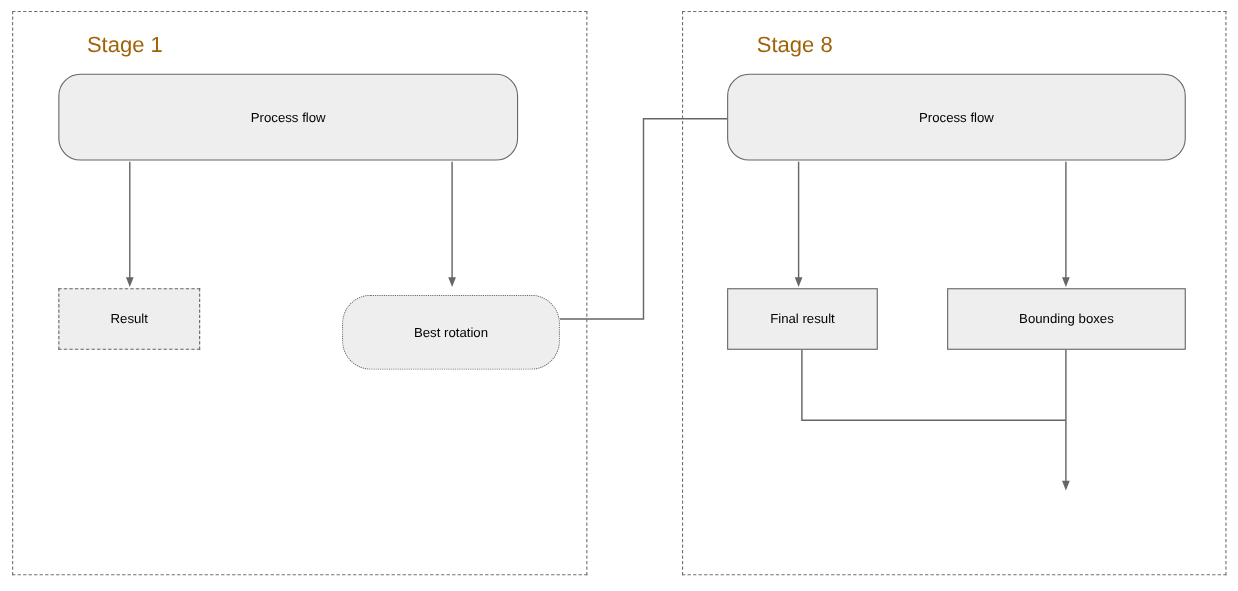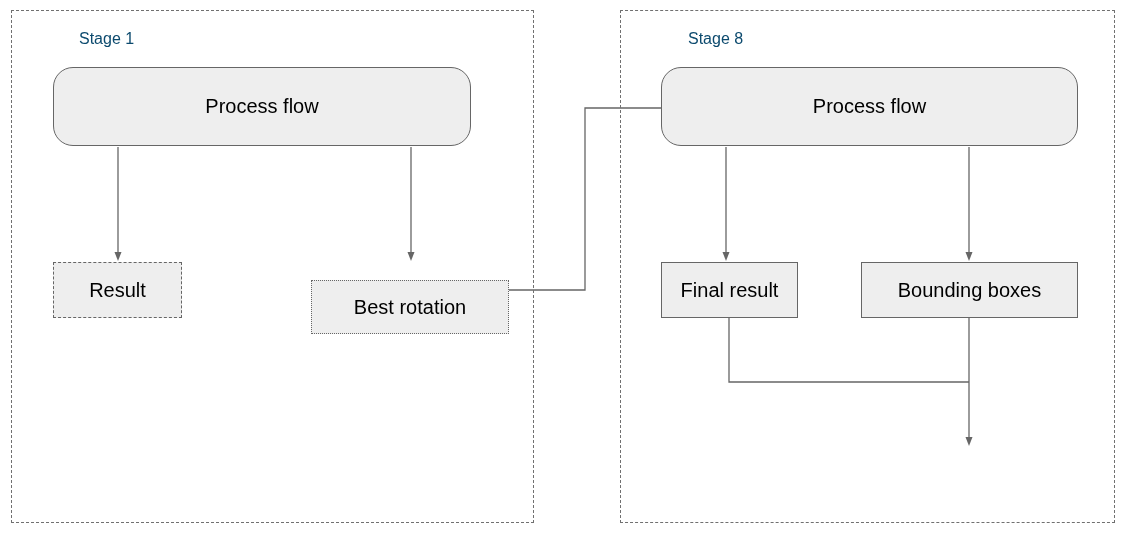--- a/index.html
+++ b/index.html
@@ -25,47 +25,47 @@
   .stage-container {
     position: absolute;
     border: 1.5px dashed #707070;
     background: transparent;
     box-sizing: border-box;
   }
   .stage-container.s1 { left: 11px; top: 10px; width: 523px; height: 513px; }
   .stage-container.s2 { left: 620px; top: 10px; width: 495px; height: 513px; }
   .stage-label {
     position: absolute;
-    font-size: 16px;
-    color: #0c4a6e;
+    font-size: 20px;
+    color: #a16207;
     white-space: nowrap;
   }
   .stage-label.s1 { left: 79px; top: 30px; }
   .stage-label.s2 { left: 688px; top: 30px; }
   .node {
     position: absolute;
     box-sizing: border-box;
     background: #eeeeee;
     display: flex;
     align-items: center;
     justify-content: center;
-    font-size: 20px;
+    font-size: 12px;
     color: #000000;
     text-align: center;
     white-space: nowrap;
   }
   .node.rounded  { border: 1.5px solid #666666; border-radius: 20px; }
   .node.solid    { border: 1.5px solid #666666; }
   .node.dashed   { border: 1.5px dashed #666666; }
   .node.dotted   { border: 1.5px dotted #666666; }
 
   .node.s1-pf   { left: 53px;  top: 67px;  width: 418px; height: 79px; }
   .node.s2-pf   { left: 661px; top: 67px;  width: 417px; height: 79px; }
   .node.s1-res  { left: 53px;  top: 262px; width: 129px; height: 56px; }
-  .node.s1-rot  { left: 311px; top: 280px; width: 198px; height: 54px; }
+  .node.s1-rot  { left: 311px; top: 268px; width: 198px; height: 68px; border-radius: 26px; }
   .node.s2-fin  { left: 661px; top: 262px; width: 137px; height: 56px; }
   .node.s2-bb   { left: 861px; top: 262px; width: 217px; height: 56px; }
   .node.s2-viz  { left: 661px; top: 447px; width: 416px; height: 55px; }
 </style>
 </head>
 <body>
 
 <div class="canvas">
 
   <svg class="connector-layer" viewBox="0 0 1125 537" xmlns="http://www.w3.org/2000/svg">

